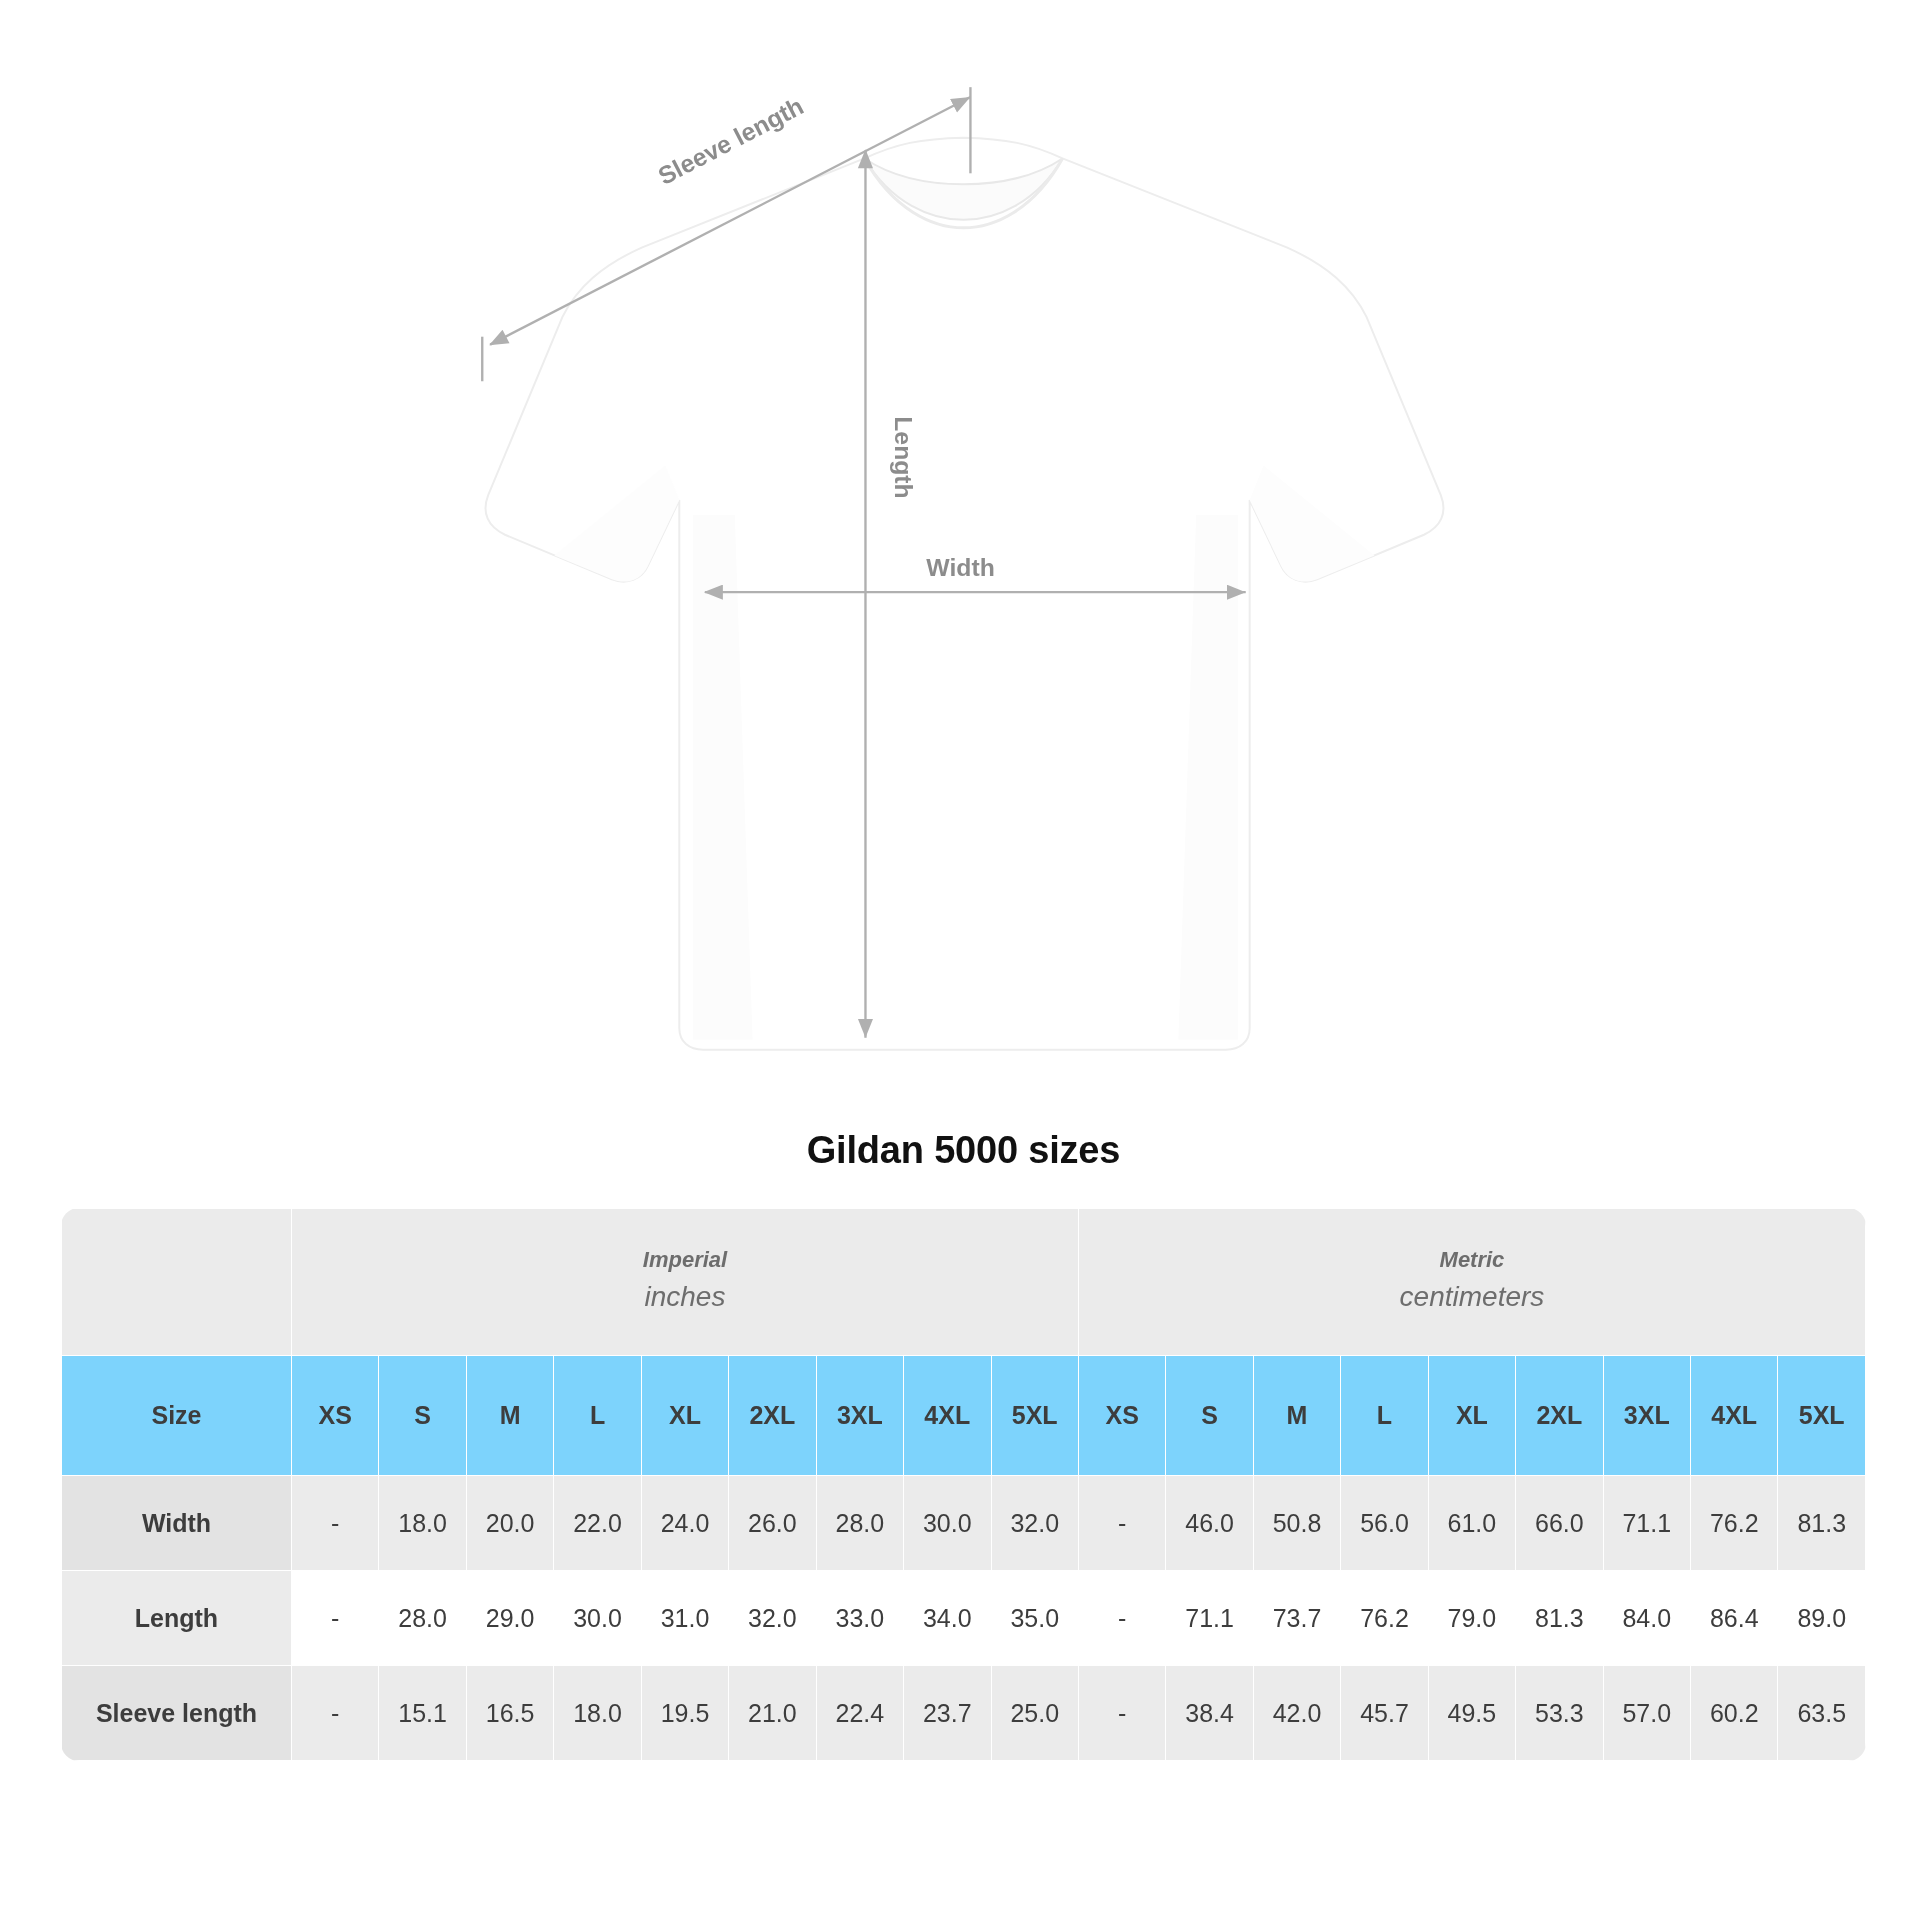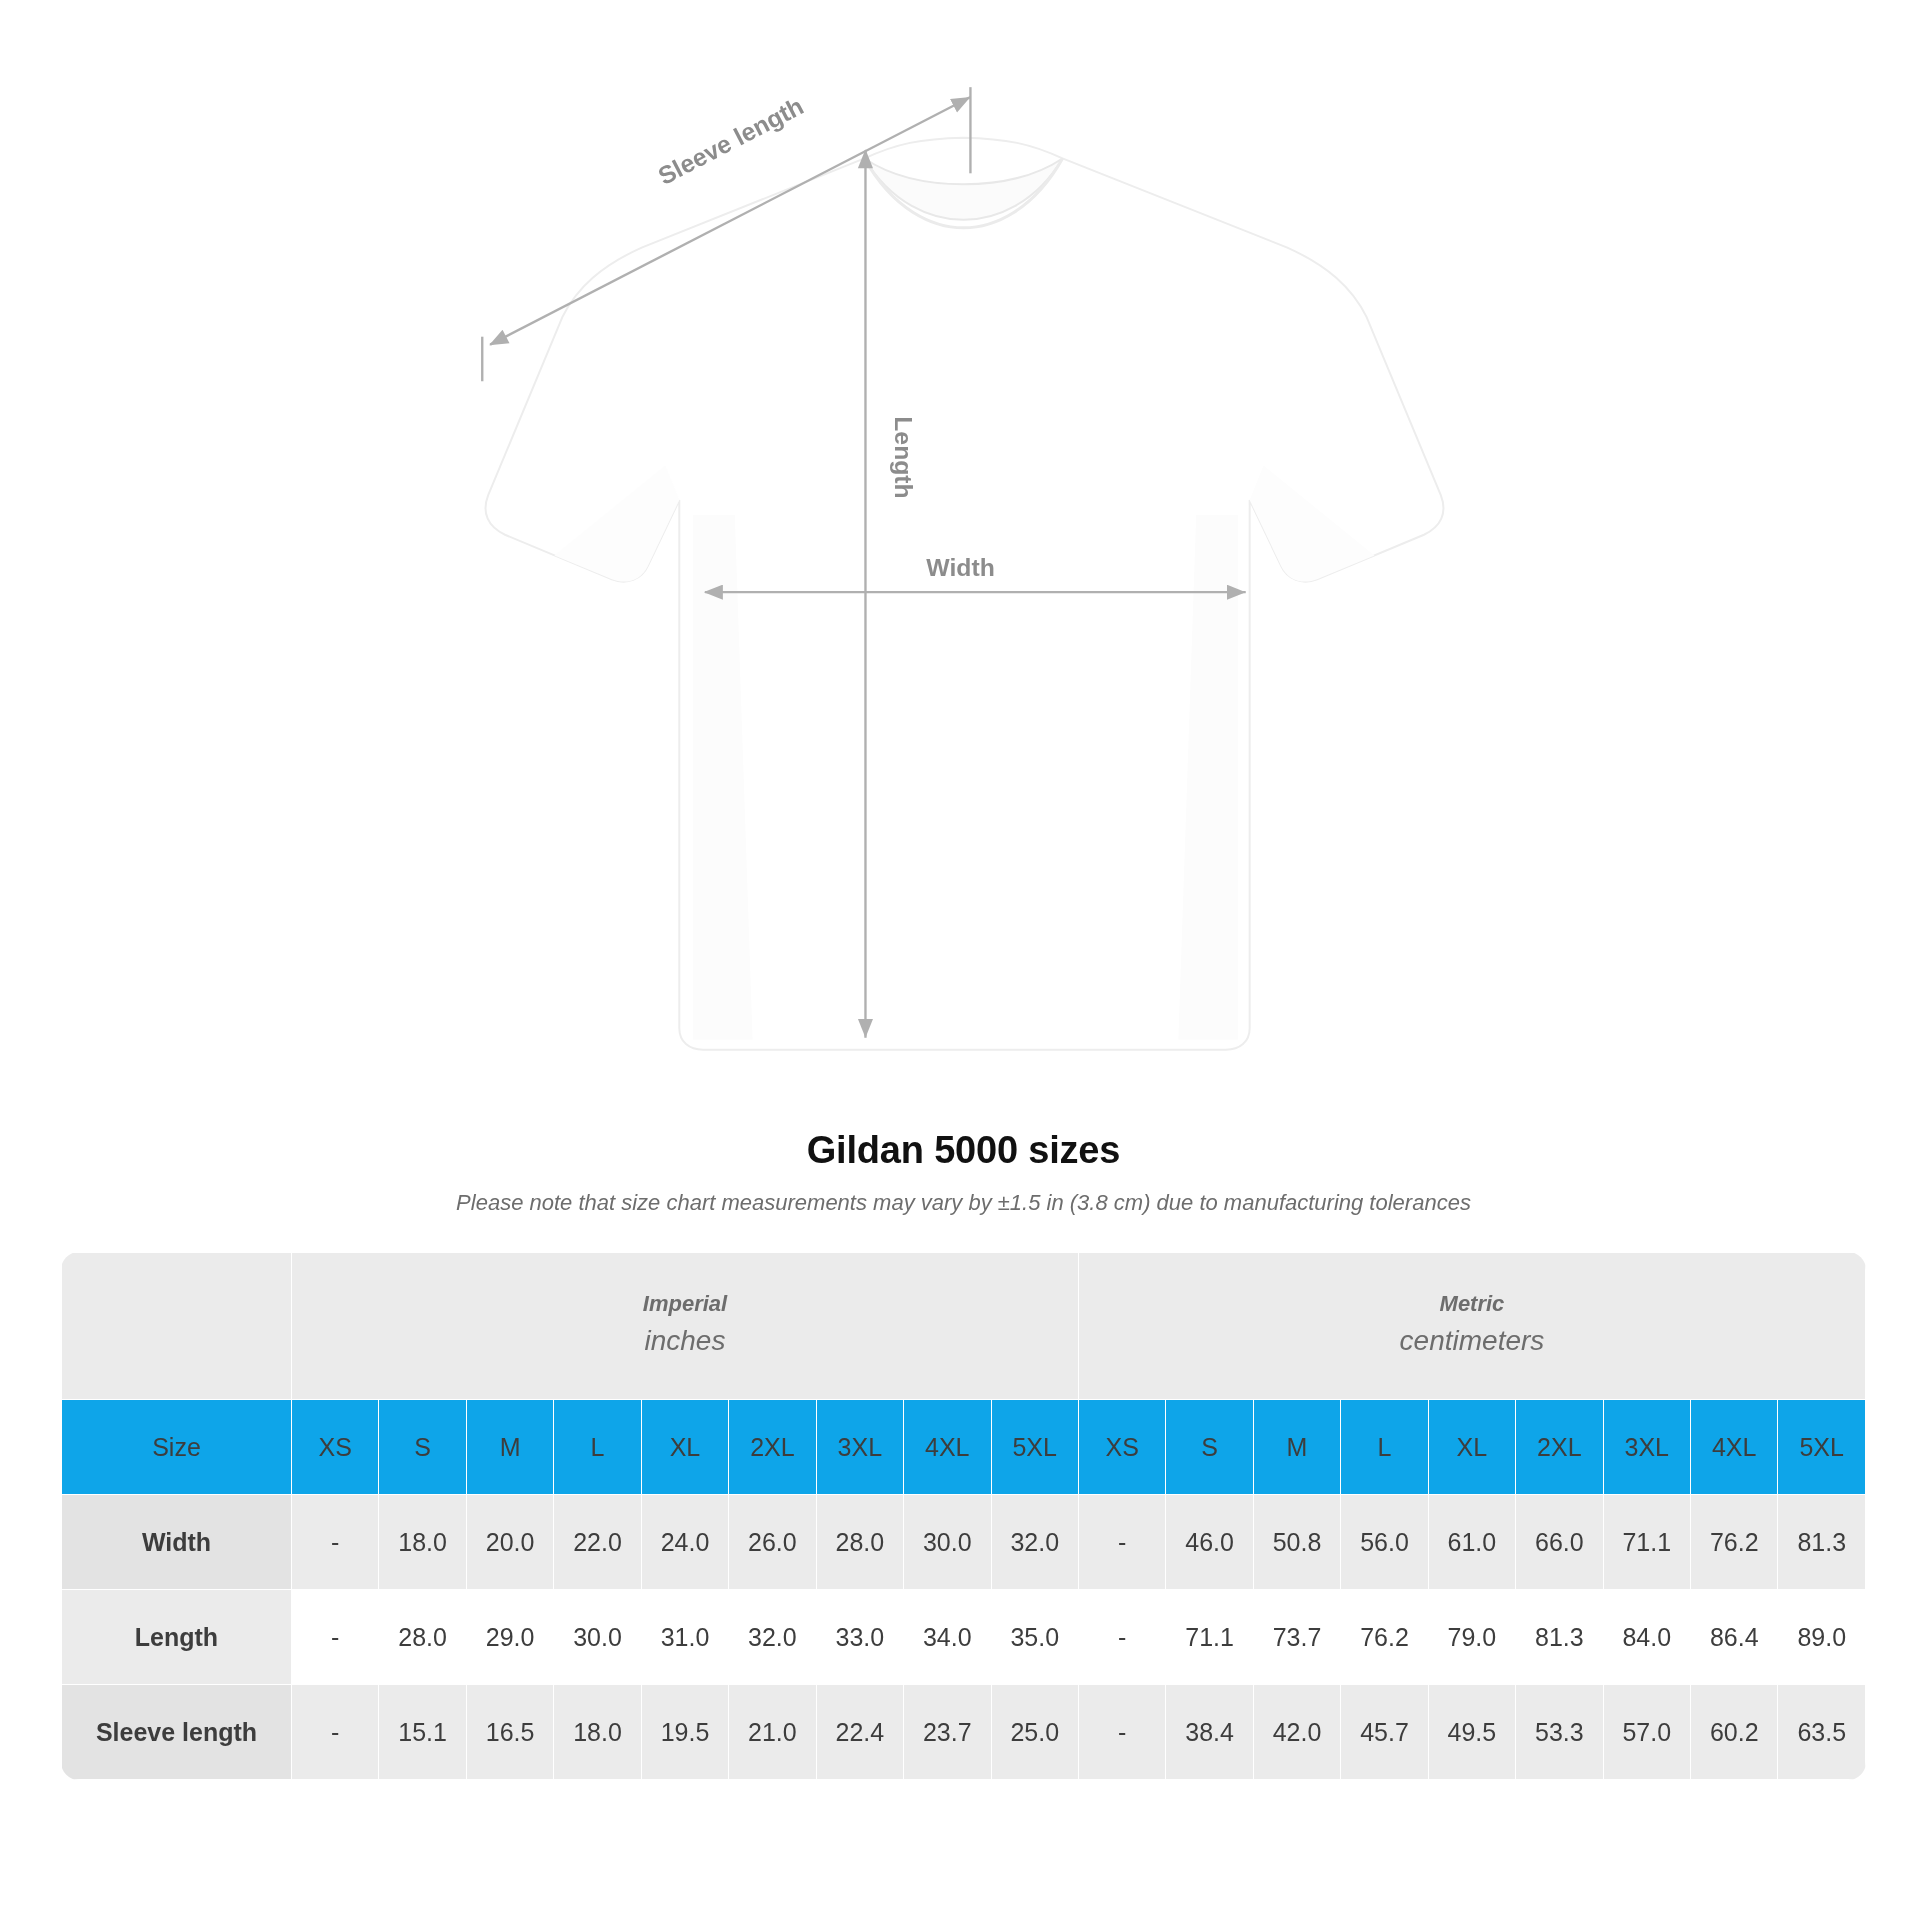--- a/index.html
+++ b/index.html
@@ -74,23 +74,23 @@
     color: #6d6d6d;
   }
   .unit-head .unit-sub {
     font-size: 28px;
     font-style: italic;
     color: #6d6d6d;
     margin-top: 8px;
   }
   .corner-cell { background: #ebebeb; }
   .row-size th, .row-size td {
-    height: 95px;
-    background: #0ea5e9;
-    font-weight: normal;
+    height: 120px;
+    background: #7dd3fc;
+    font-weight: bold;
     font-size: 26px;
     color: #4a4a4a;
   }
   .row-label {
     background: #ebebeb;
     font-weight: bold;
     font-size: 26px;
     color: #4a4a4a;
     width: 230px;
   }
@@ -167,21 +167,20 @@
 
       <g>
         <line x1="712" y1="598" x2="1258" y2="598" stroke="#b0b0b0" stroke-width="2.4" marker-start="url(#arrStart)" marker-end="url(#arrEnd)"></line>
       </g>
       <text x="970" y="582" text-anchor="middle" font-family="Liberation Sans, sans-serif" font-size="25" font-weight="bold" fill="#8c8c8c">Width</text>
     </svg>
   </div>
 
   <div class="title-block">
     <div class="chart-title">Gildan 5000 sizes</div>
-    <div class="chart-note">Please note that size chart measurements may vary by ±1.5 in (3.8 cm) due to manufacturing tolerances</div>
   </div>
 
   <div class="table-wrap">
     <table class="size-table">
       <colgroup>
         <col class="col-first">
         <col span="18">
       </colgroup>
       <tbody>
         <tr>

